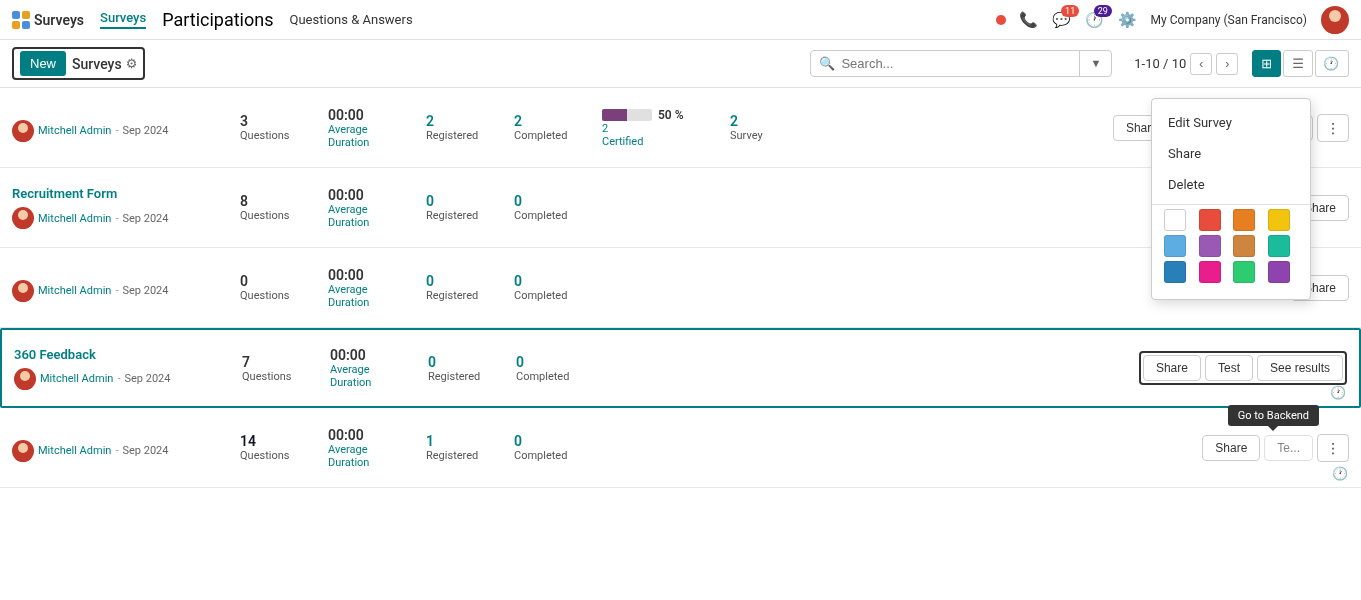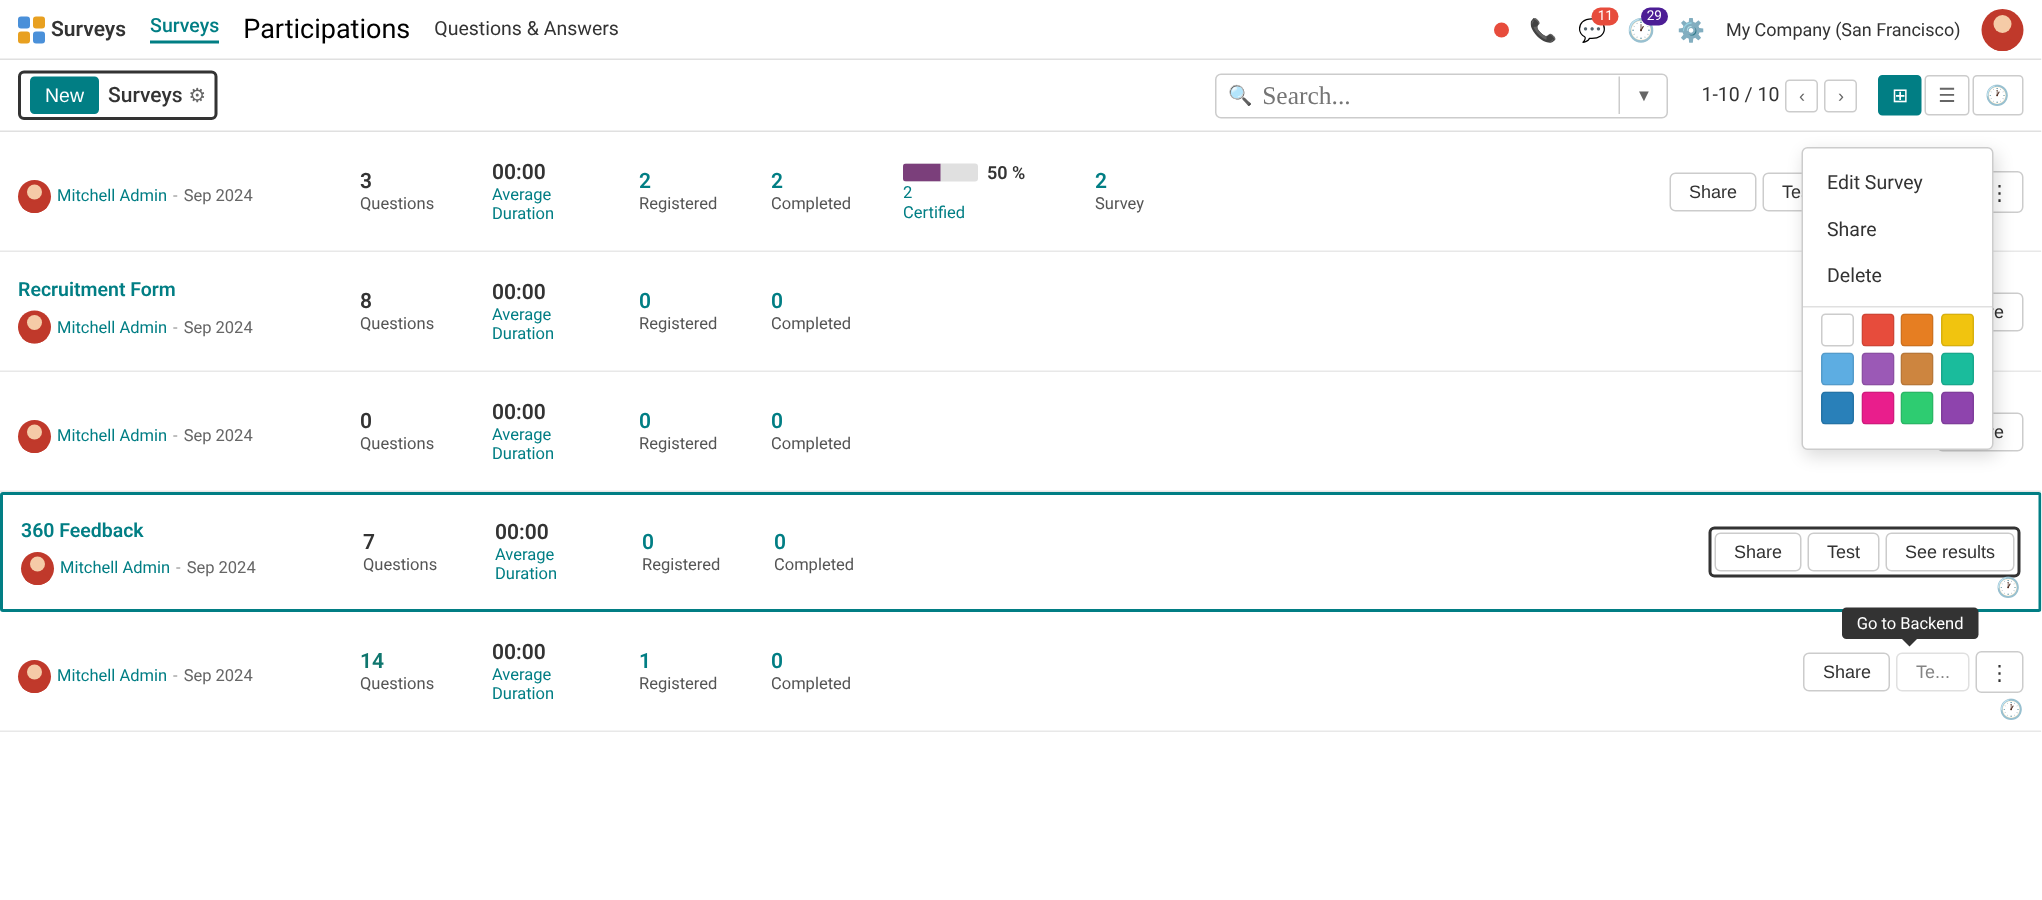--- a/index.html
+++ b/index.html
@@ -45,21 +45,21 @@
 
 <div style="display:flex;align-items:center;height:48px;background:#fff;border-bottom:1px solid #e0e0e0;padding:0 12px;gap:6px;">
   <div style="border:2px solid #333;border-radius:4px;display:flex;align-items:center;gap:2px;padding:2px 6px;">
     <button style="background:#017e84;color:white;border:none;padding:5px 10px;border-radius:3px;cursor:pointer;font-size:13px;font-weight:500;">New</button>
     <span style="font-size:14px;color:#333;font-weight:500;margin-left:4px;">Surveys</span>
     <span style="color:#666;cursor:pointer;font-size:13px;margin-left:2px;">⚙</span>
   </div>
   <div style="margin-left:auto;display:flex;align-items:center;border:1px solid #ccc;border-radius:4px;overflow:hidden;">
     <div style="display:flex;align-items:center;padding:4px 8px;">
       <span style="color:#999;margin-right:6px;font-size:13px;">🔍</span>
-      <input style="border: none; outline: none; font-size: 17px; width: 230px; background: transparent; font-family: Liberation Serif, serif;" type="text" placeholder="Search...">
+      <input style="border: none; outline: none; font-size: 13px; width: 230px; background: transparent;" type="text" placeholder="Search...">
     </div>
     <div style="border-left:1px solid #ccc;padding:6px 10px;cursor:pointer;color:#666;font-size:11px;">▼</div>
   </div>
   <div style="display:flex;align-items:center;gap:4px;font-size:13px;color:#333;margin-left:16px;">
     <span>1-10 / 10</span>
     <button style="border:1px solid #ccc;background:#fff;padding:3px 8px;cursor:pointer;border-radius:3px;color:#666;font-size:12px;">‹</button>
     <button style="border:1px solid #ccc;background:#fff;padding:3px 8px;cursor:pointer;border-radius:3px;color:#666;font-size:12px;">›</button>
   </div>
   <div style="display:flex;align-items:center;gap:2px;margin-left:8px;">
     <button style="border:1px solid #017e84;background:#017e84;padding:5px 8px;cursor:pointer;border-radius:3px;color:white;font-size:13px;">⊞</button>
@@ -113,21 +113,21 @@
       <span style="font-size:14px;font-weight:600;color:#017e84;cursor:pointer;">2</span>
       <span style="font-size:11px;color:#555;">Survey</span>
     </div>
     <div style="margin-left:auto;display:flex;align-items:center;gap:4px;">
       <button style="border:1px solid #ccc;background:#fff;padding:5px 12px;cursor:pointer;border-radius:4px;font-size:12px;color:#333;">Share</button>
       <button style="border:1px solid #ccc;background:#fff;padding:5px 12px;cursor:pointer;border-radius:4px;font-size:12px;color:#333;">Test</button>
       <button style="border:1px solid #ccc;background:#fff;padding:5px 12px;cursor:pointer;border-radius:4px;font-size:12px;color:#333;">See results</button>
       <button style="border:1px solid #ccc;background:#fff;padding:5px 8px;cursor:pointer;border-radius:4px;font-size:14px;color:#333;">⋮</button>
     </div>
 
-    <div style="position:absolute;right:32px;top:10px;background:white;border:1px solid #ccc;border-radius:4px;box-shadow:2px 4px 12px rgba(0,0,0,0.15);z-index:100;width:128px;padding:8px 0;">
+    <div style="position:absolute;right:50px;top:10px;background:white;border:1px solid #ccc;border-radius:4px;box-shadow:2px 4px 12px rgba(0,0,0,0.15);z-index:100;width:160px;padding:8px 0;">
       <div style="padding:8px 16px;cursor:pointer;font-size:13px;color:#333;">Edit Survey</div>
       <div style="padding:8px 16px;cursor:pointer;font-size:13px;color:#333;">Share</div>
       <div style="padding:8px 16px;cursor:pointer;font-size:13px;color:#333;">Delete</div>
       <div style="border-top:1px solid #e0e0e0;margin:4px 0;"></div>
       <div style="display:grid;grid-template-columns:repeat(4,1fr);gap:4px;padding:0 12px 8px;">
         <div style="width:22px;height:22px;border-radius:3px;cursor:pointer;background:#ffffff;border:1px solid #ccc;"></div>
         <div style="width:22px;height:22px;border-radius:3px;cursor:pointer;background:#e74c3c;border:1px solid rgba(0,0,0,0.1);"></div>
         <div style="width:22px;height:22px;border-radius:3px;cursor:pointer;background:#e67e22;border:1px solid rgba(0,0,0,0.1);"></div>
         <div style="width:22px;height:22px;border-radius:3px;cursor:pointer;background:#f1c40f;border:1px solid rgba(0,0,0,0.1);"></div>
         <div style="width:22px;height:22px;border-radius:3px;cursor:pointer;background:#5dade2;border:1px solid rgba(0,0,0,0.1);"></div>
@@ -263,21 +263,21 @@
               <circle cx="11" cy="8" r="5" fill="#f5cba7"></circle>
               <ellipse cx="11" cy="20" rx="9" ry="6" fill="#c0392b"></ellipse>
             </svg>
         </div>
         <span style="font-size:11px;color:#017e84;cursor:pointer;">Mitchell Admin</span>
         <span style="font-size:11px;color:#999;">-</span>
         <span style="font-size:11px;color:#666;">Sep 2024</span>
       </div>
     </div>
     <div style="display:flex;flex-direction:column;width:80px;flex-shrink:0;">
-      <span style="font-size:14px;font-weight:600;color:#0f766e;cursor:pointer;">14</span>
+      <span style="font-size:14px;font-weight:600;color:#0f172a;cursor:pointer;">14</span>
       <span style="font-size:11px;color:#555;">Questions</span>
     </div>
     <div style="display:flex;flex-direction:column;width:90px;flex-shrink:0;">
       <span style="font-size:14px;font-weight:600;color:#333;">00:00</span>
       <span style="font-size:11px;color:#017e84;">Average<br>Duration</span>
     </div>
     <div style="display:flex;flex-direction:column;width:80px;flex-shrink:0;">
       <span style="font-size:14px;font-weight:600;color:#017e84;cursor:pointer;">1</span>
       <span style="font-size:11px;color:#555;">Registered</span>
     </div>

